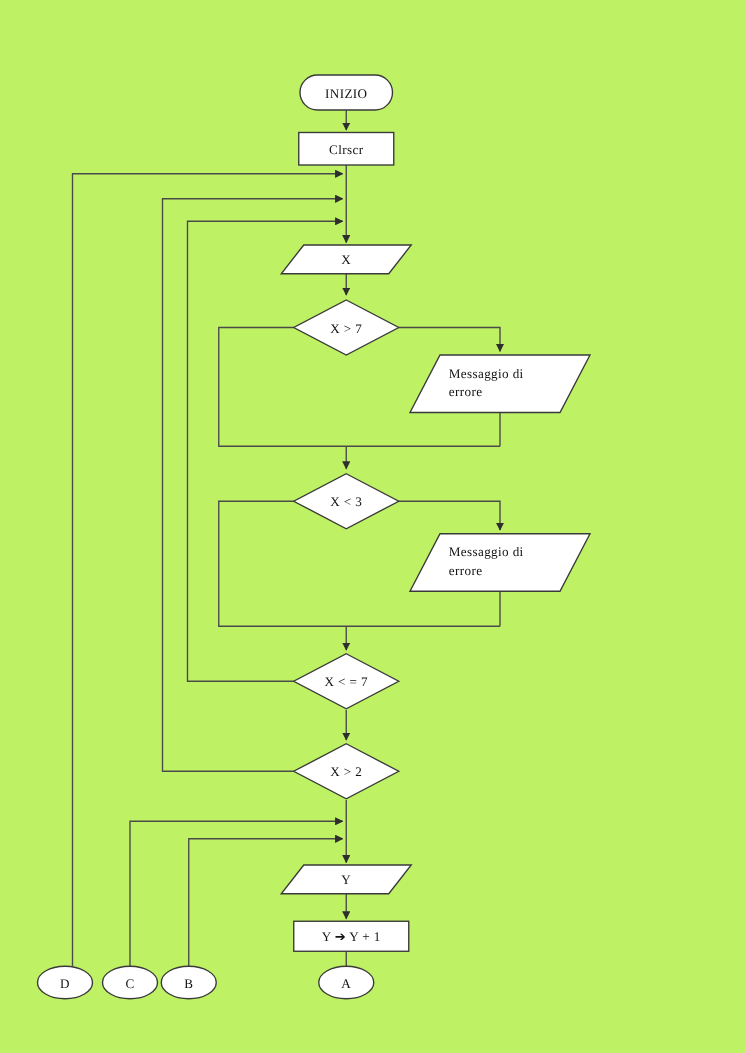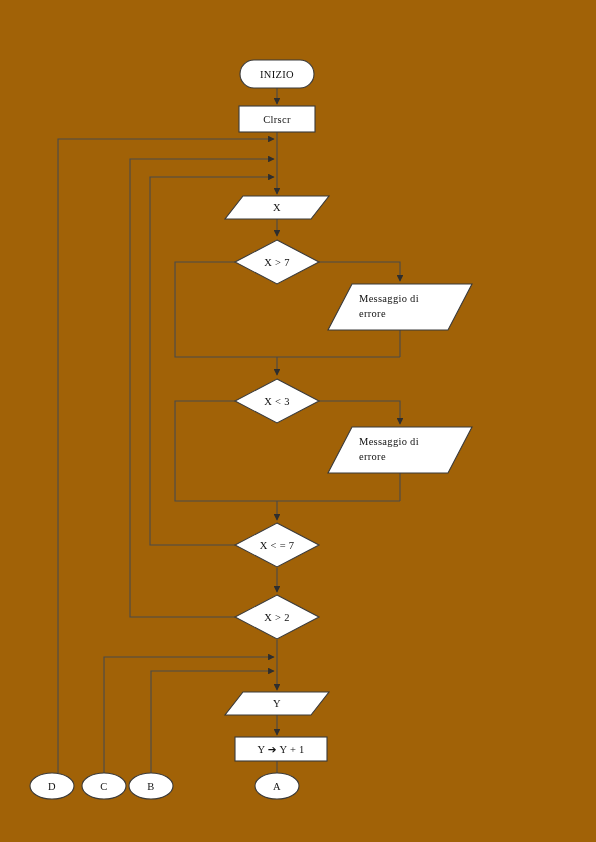--- a/index.html
+++ b/index.html
@@ -7,21 +7,21 @@
     padding: 0;
     background: #ffffff;
   }
   body {
     font-family: "Liberation Serif", "DejaVu Serif", serif;
   }
   #canvas {
     position: relative;
     width: 596px;
     height: 842px;
-    background: #a16207;
+    background: #bef264;
     overflow: hidden;
   }
   #flow-svg {
     position: absolute;
     left: 0;
     top: 0;
     width: 596px;
     height: 842px;
   }
   .node-shape {

